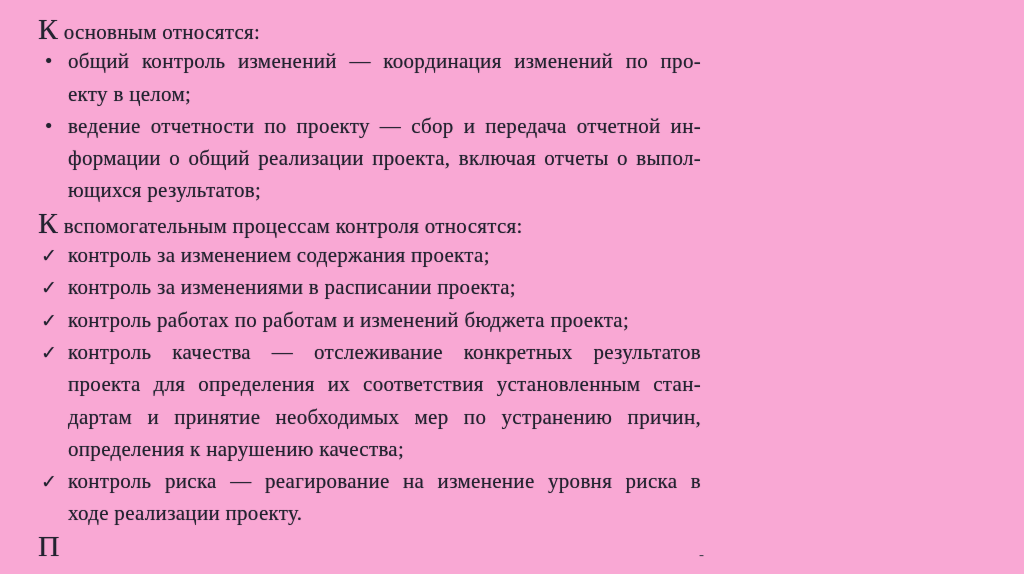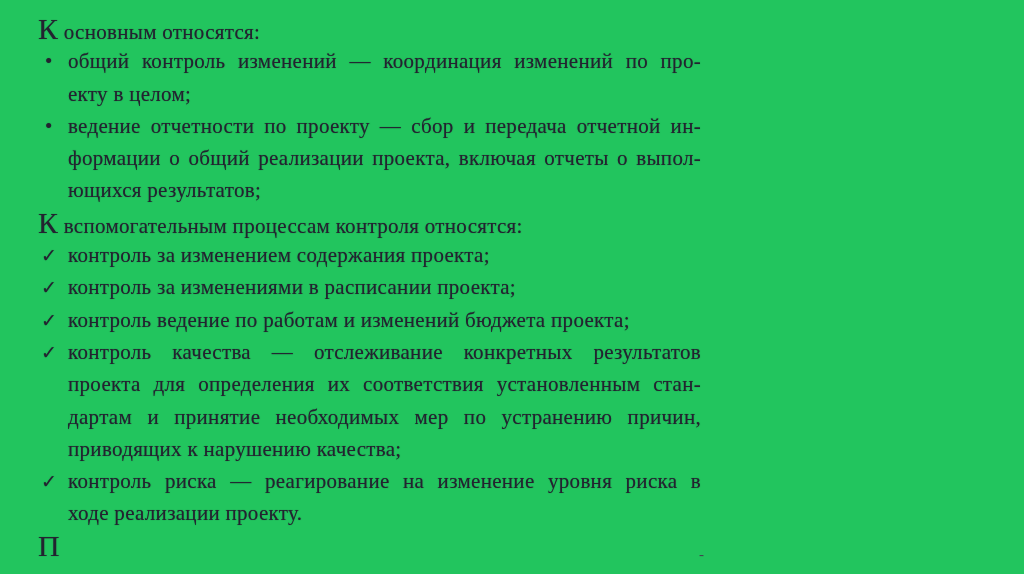--- a/index.html
+++ b/index.html
@@ -10,21 +10,21 @@
   body {
     width: 1024px;
     height: 574px;
     overflow: hidden;
     position: relative;
     font-family: "Liberation Serif", "DejaVu Serif", serif;
   }
   .page {
     position: absolute;
     inset: 0;
-    background: #22c55e;
+    background: #f9a8d4;
   }
   .text-block {
     position: absolute;
     top: 13px;
     left: 38px;
     width: 663px;
     color: #232330;
     font-size: 21px;
     line-height: 32.3px;
     letter-spacing: 0.3px;
@@ -96,30 +96,30 @@
 
     <div class="line ind">
       <span class="marker check">✓</span><span>контроль за изменением содержания проекта;</span>
     </div>
 
     <div class="line ind">
       <span class="marker check">✓</span><span>контроль за изменениями в расписании проекта;</span>
     </div>
 
     <div class="line ind">
-      <span class="marker check">✓</span><span>контроль ведение по работам и изменений бюджета проекта;</span>
+      <span class="marker check">✓</span><span>контроль работах по работам и изменений бюджета проекта;</span>
     </div>
 
     <div class="line ind justify">
       <span class="marker check">✓</span><span>контроль качества — отслеживание конкретных результатов</span>
     </div>
 
     <div class="line ind justify">проекта для определения их соответствия установленным стан-</div>
     <div class="line ind justify">дартам и принятие необходимых мер по устранению причин,</div>
-    <div class="line ind">приводящих к нарушению качества;</div>
+    <div class="line ind">определения к нарушению качества;</div>
 
     <div class="line ind justify">
       <span class="marker check">✓</span><span>контроль риска — реагирование на изменение уровня риска в</span>
     </div>
 
     <div class="line ind">ходе реализации проекту.</div>
 
     <div class="line heading">П</div>
 
   </div>

